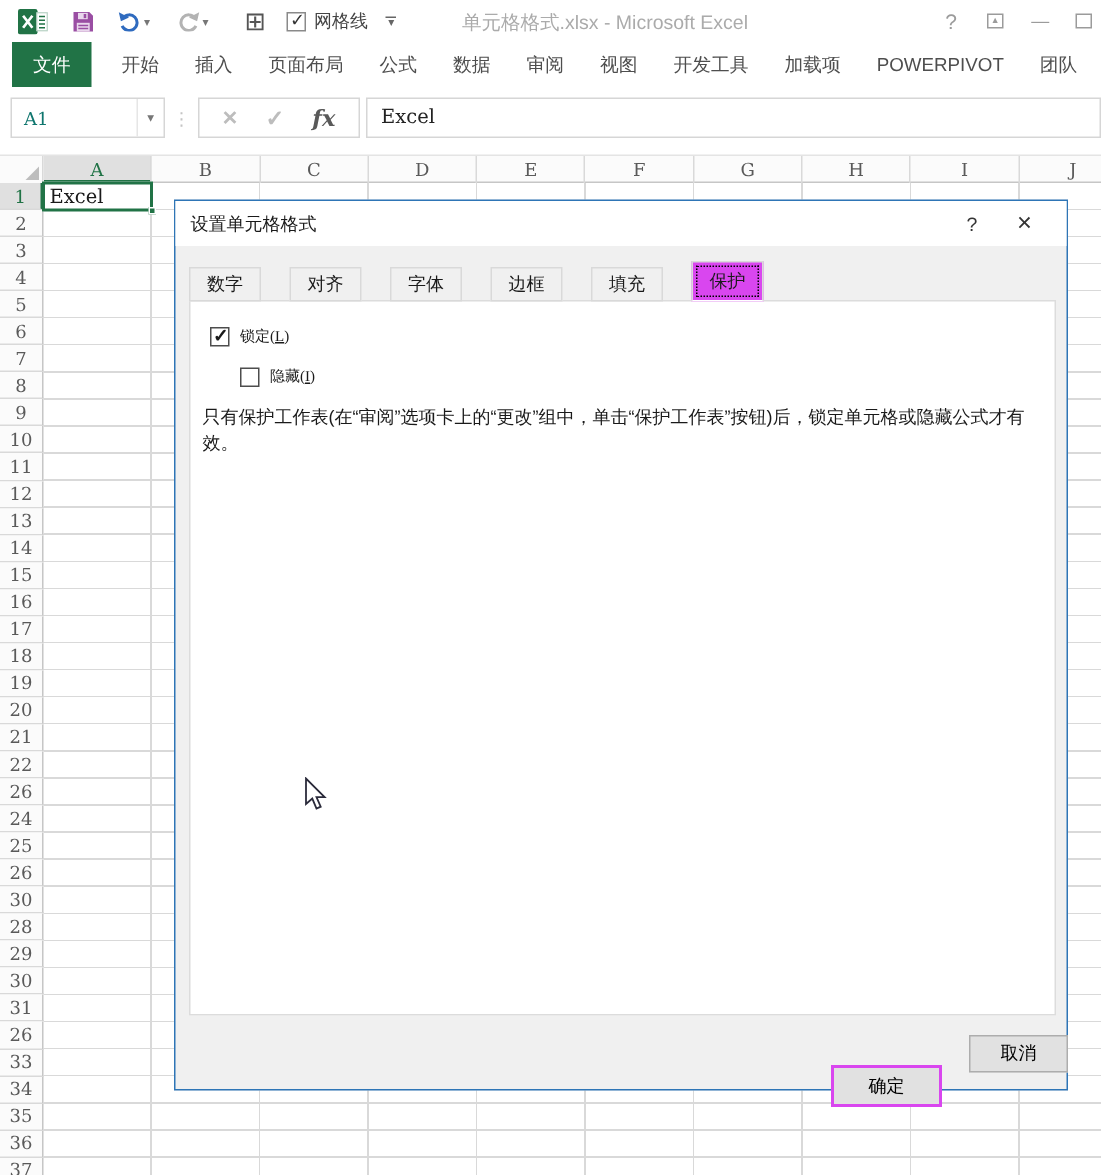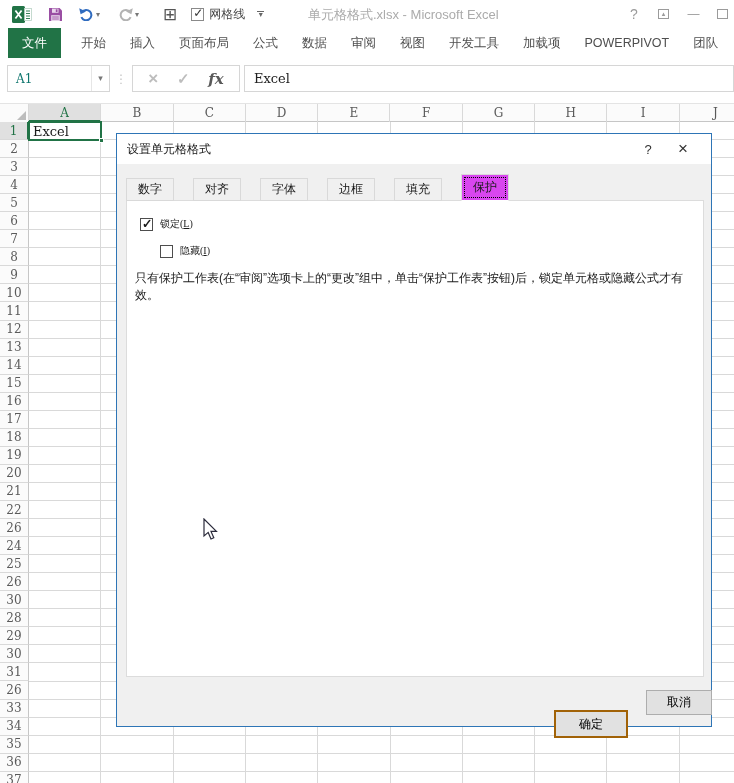--- a/index.html
+++ b/index.html
@@ -68,21 +68,21 @@
   .dtab { height:23px; padding:0 11px; display:flex; align-items:center; font-size:12px; color:#1a1a1a; background:#f0f0f0; border:1px solid #d9d9d9; margin-right:-1px; }
   .dtab.active { height:27px; background:#d946ef; border-bottom:1px solid #fff; outline:1px dotted #000; outline-offset:-4px; position:relative; z-index:4; }
   .dlg-page { position:absolute; left:9px; top:66px; width:578px; height:477px; background:#fff; border:1px solid #dcdcdc; z-index:2; }
   .cb-row { display:flex; align-items:center; gap:7px; margin:16px 0 0 13px; font-size:10px; color:#1a1a1a;font-family:Liberation Serif, serif; }
   .cb-row + .cb-row { margin-top:13px;margin-left:33px; }
   .cb { width:13px; height:13px; border:1px solid #4d4d4d; background:#fff; position:relative; flex:none; }
   .cb.checked:after { content:"✓"; position:absolute; left:1px; top:-3px; font-size:12.5px; font-weight:bold; color:#1a1a1a; }
   .ak { text-decoration:underline; }
   .dlg-desc { margin:12px 8px 0 8px; width:562px; font-size:12px; line-height:17px; color:#1a1a1a; }
   .btn { position:absolute; font-size:12px; color:#000; background:#e1e1e1; display:flex; align-items:center; justify-content:center; }
-  .btn-ok { left:437px; top:576px; width:74px; height:28px; border:2px solid #a16207; }
+  .btn-ok { left:437px; top:576px; width:74px; height:28px; border:2px solid #d946ef; }
   .btn-cancel { left:529px; top:556px; width:66px; height:25px; border:1px solid #adadad; }
 
   .cursor { position:absolute; left:203px; top:518px; z-index:10; }
 </style>
 </head>
 <body>
 
 <div class="titlebar">
   <div class="qat">
     <span class="qat-btn" style="margin-left:8px;">

